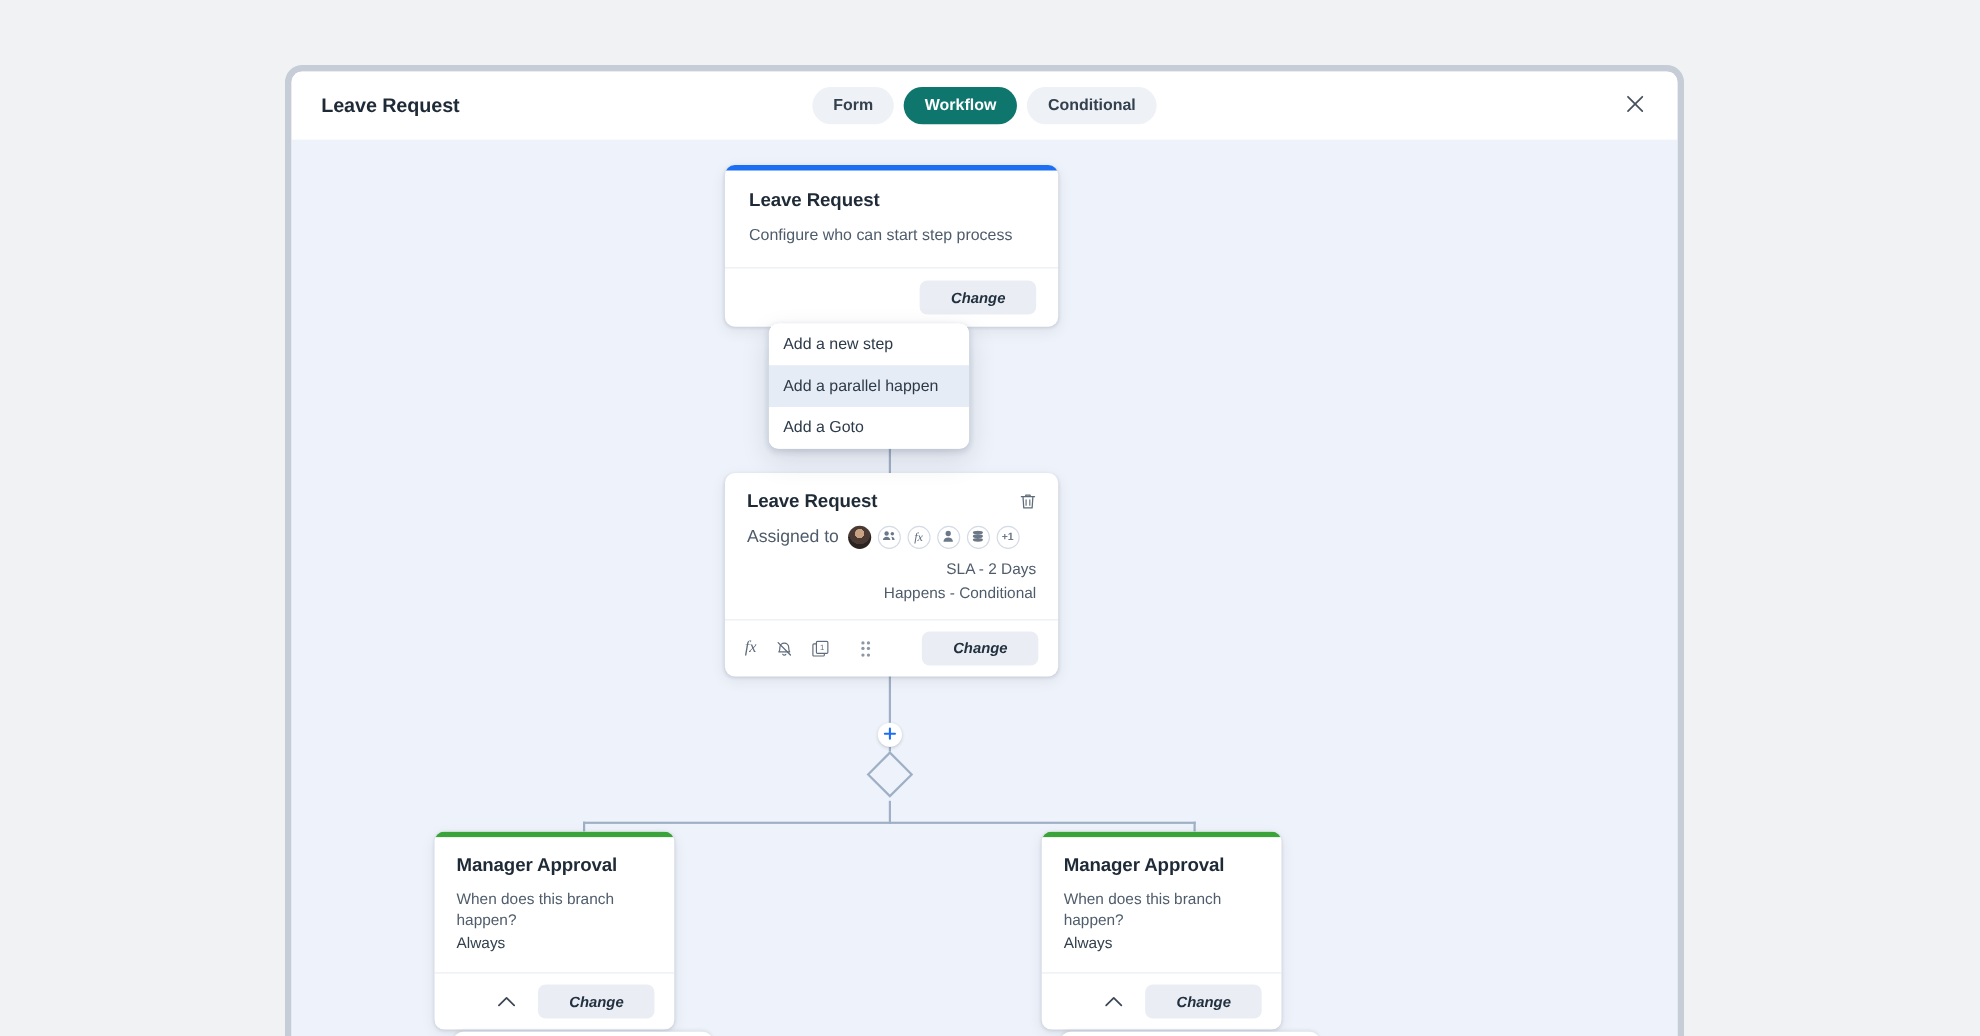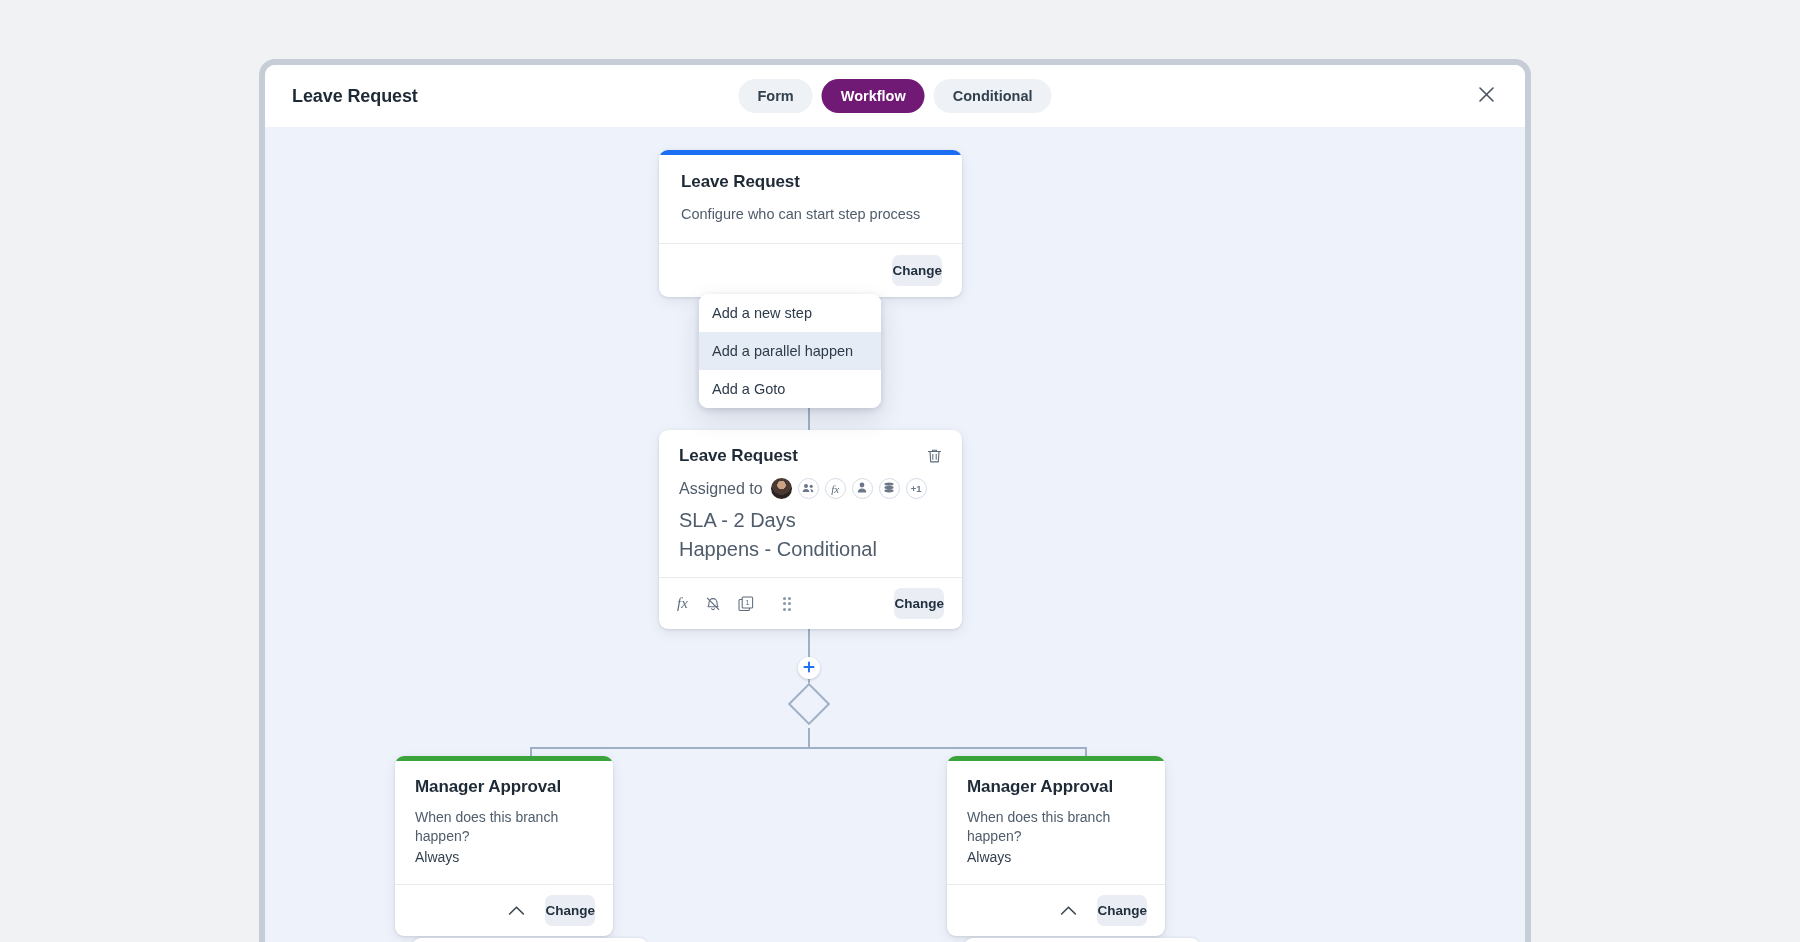--- a/index.html
+++ b/index.html
@@ -61,21 +61,21 @@
     font-weight: 600;
     display: flex;
     align-items: center;
     justify-content: center;
     border: none;
     cursor: pointer;
     white-space: nowrap;
     font-family: "Liberation Sans", sans-serif;
   }
   .tab.active {
-    background: #701a75;
+    background: #0f766e;
     color: #ffffff;
   }
   .close-btn {
     position: absolute;
     right: 24px; top: 50%;
     transform: translateY(-50%);
     width: 30px; height: 30px;
     display: flex;
     align-items: center;
     justify-content: center;
@@ -134,23 +134,24 @@
     padding: 0 20px;
   }
   .btn-change {
     margin-left: auto;
     background: #eaeef4;
     color: #22303f;
     font-size: 13.5px;
     font-weight: 700;
     border: none;
     border-radius: 7px;
-    padding: 8px 0;
+    padding: 8px 28px;
     cursor: pointer;
     font-family: "Liberation Sans", sans-serif;
+    font-style: italic;
   }
 
   
   #trigger-card { left: 394px; top: 23px; width: 303px; }
 
   
   .menu {
     position: absolute;
     left: 434px; top: 167px;
     width: 182px;
@@ -210,23 +211,24 @@
     color: #6b7887;
     flex: 0 0 auto;
     overflow: hidden;
   }
   .chip.photo {
     border: none;
     background: radial-gradient(circle at 50% 34%, #c9a183 0 24%, #4b3a33 25% 55%, #2b2320 56% 100%);
   }
   .chip.plus { font-size: 9.5px; font-weight: 600; color: #6b7887; }
   .meta-line {
-    font-size: 20px;
+    font-size: 14px;
     color: #4f5c6b;
     margin-top: 10px;
+    text-align: right;
   }
   .tool-row {
     border-top: 1px solid #e8ebf0;
     height: 52px;
     display: flex;
     align-items: center;
     padding: 0 18px;
     gap: 17px;
   }
   .tool-btn {

